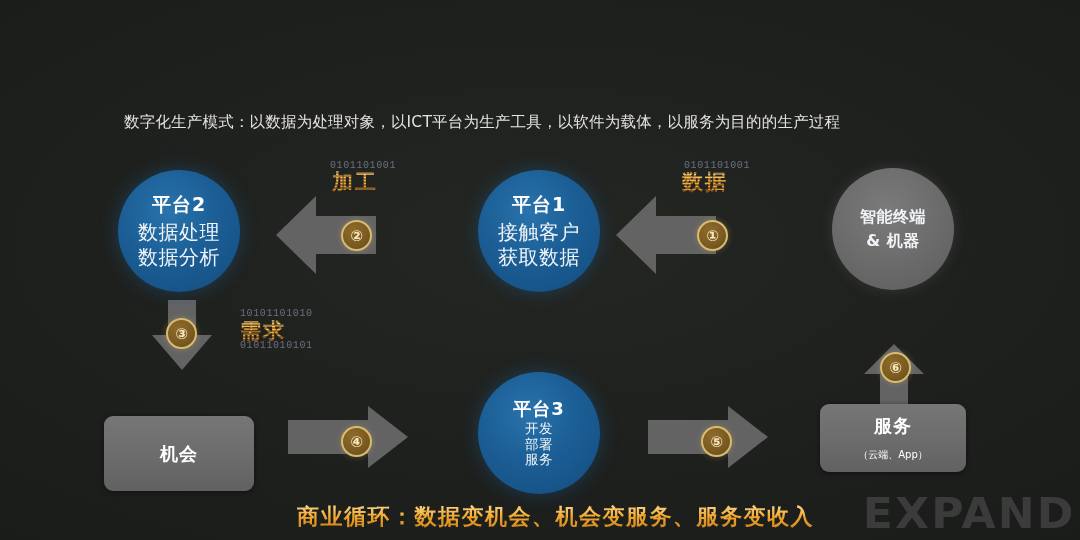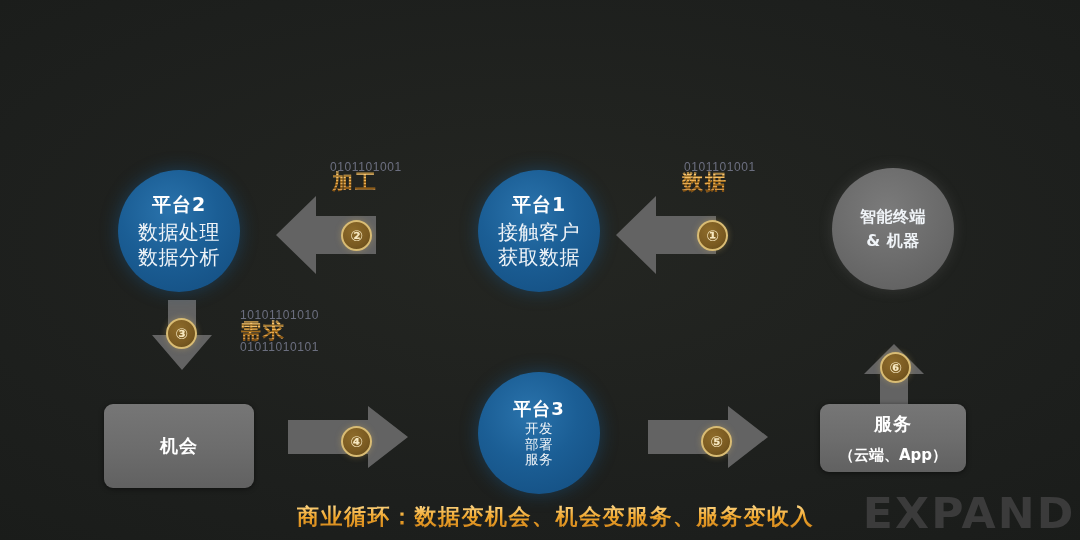--- a/index.html
+++ b/index.html
@@ -95,26 +95,26 @@
     text-align: center;
     box-shadow: 0 1px 5px rgba(0,0,0,0.5);
   }
   .box-head {
     font-size: 18px;
     font-weight: bold;
     color: #ffffff;
     letter-spacing: 1px;
   }
   .box-sub {
-    font-size: 15px;
-    font-weight: bold;
+    font-size: 10px;
+    font-weight: normal;
     color: #ffffff;
     margin-top: 10px;
   }
-  #opportunity { left: 104px; top: 404px; width: 150px; height: 84px; }
+  #opportunity { left: 104px; top: 416px; width: 150px; height: 75px; }
   #service     { left: 820px; top: 404px; width: 146px; height: 68px; }
   #revenue     { left: 826px; top: 298px; width: 136px; height: 34px; border-radius: 8px; }
   #revenue .box-head { font-size: 17px; }
 
   
   .arrow-svg { position: absolute; overflow: visible; }
   .arrow-body { fill: #636363; }
 
   #arrow1 { left: 616px; top: 196px; }
   #arrow2 { left: 276px; top: 196px; }
@@ -157,22 +157,22 @@
     background-image:
       repeating-linear-gradient(0deg, rgba(255,255,255,0.20) 0px, rgba(255,255,255,0.20) 1px, rgba(0,0,0,0.30) 1px, rgba(0,0,0,0.30) 3px),
       linear-gradient(180deg, #ffd27a 0%, #eda02a 48%, #a8651a 100%);
     -webkit-background-clip: text;
     background-clip: text;
     -webkit-text-fill-color: transparent;
     text-shadow: none;
   }
   .binary-strip {
     position: absolute;
-    font-family: Liberation Sans, sans-serif;
-    font-size: 12px;
+    font-family: Liberation Mono, monospace;
+    font-size: 10px;
     letter-spacing: 0.6px;
     color: #a8accd;
     opacity: 0.55;
     white-space: nowrap;
   }
   #label-data  { left: 682px; top: 168px; }
   #bin-data    { left: 684px; top: 160px; }
   #label-proc  { left: 332px; top: 168px; }
   #bin-proc    { left: 330px; top: 160px; }
   #label-demand{ left: 240px; top: 317px; }
@@ -206,20 +206,21 @@
     font-family: "DejaVu Sans", "Liberation Sans", sans-serif;
     transform: scaleX(1.05);
     transform-origin: right bottom;
   }
 </style>
 </head>
 <body>
 
 <div id="slide">
 
+  <div class="subtitle">数字化生产模式：以数据为处理对象，以ICT平台为生产工具，以软件为载体，以服务为目的的生产过程</div>
 
   <svg class="arrow-svg" id="arrow1" width="100" height="78" viewBox="0 0 100 78">
     <polygon class="arrow-body" points="0,39 40,0 40,20 100,20 100,58 40,58 40,78"></polygon>
   </svg>
   <svg class="arrow-svg" id="arrow2" width="100" height="78" viewBox="0 0 100 78">
     <polygon class="arrow-body" points="0,39 40,0 40,20 100,20 100,58 40,58 40,78"></polygon>
   </svg>
   <svg class="arrow-svg" id="arrow3" width="60" height="70" viewBox="0 0 60 70">
     <polygon class="arrow-body" points="30,70 0,35 16,35 16,0 44,0 44,35 60,35"></polygon>
   </svg>

